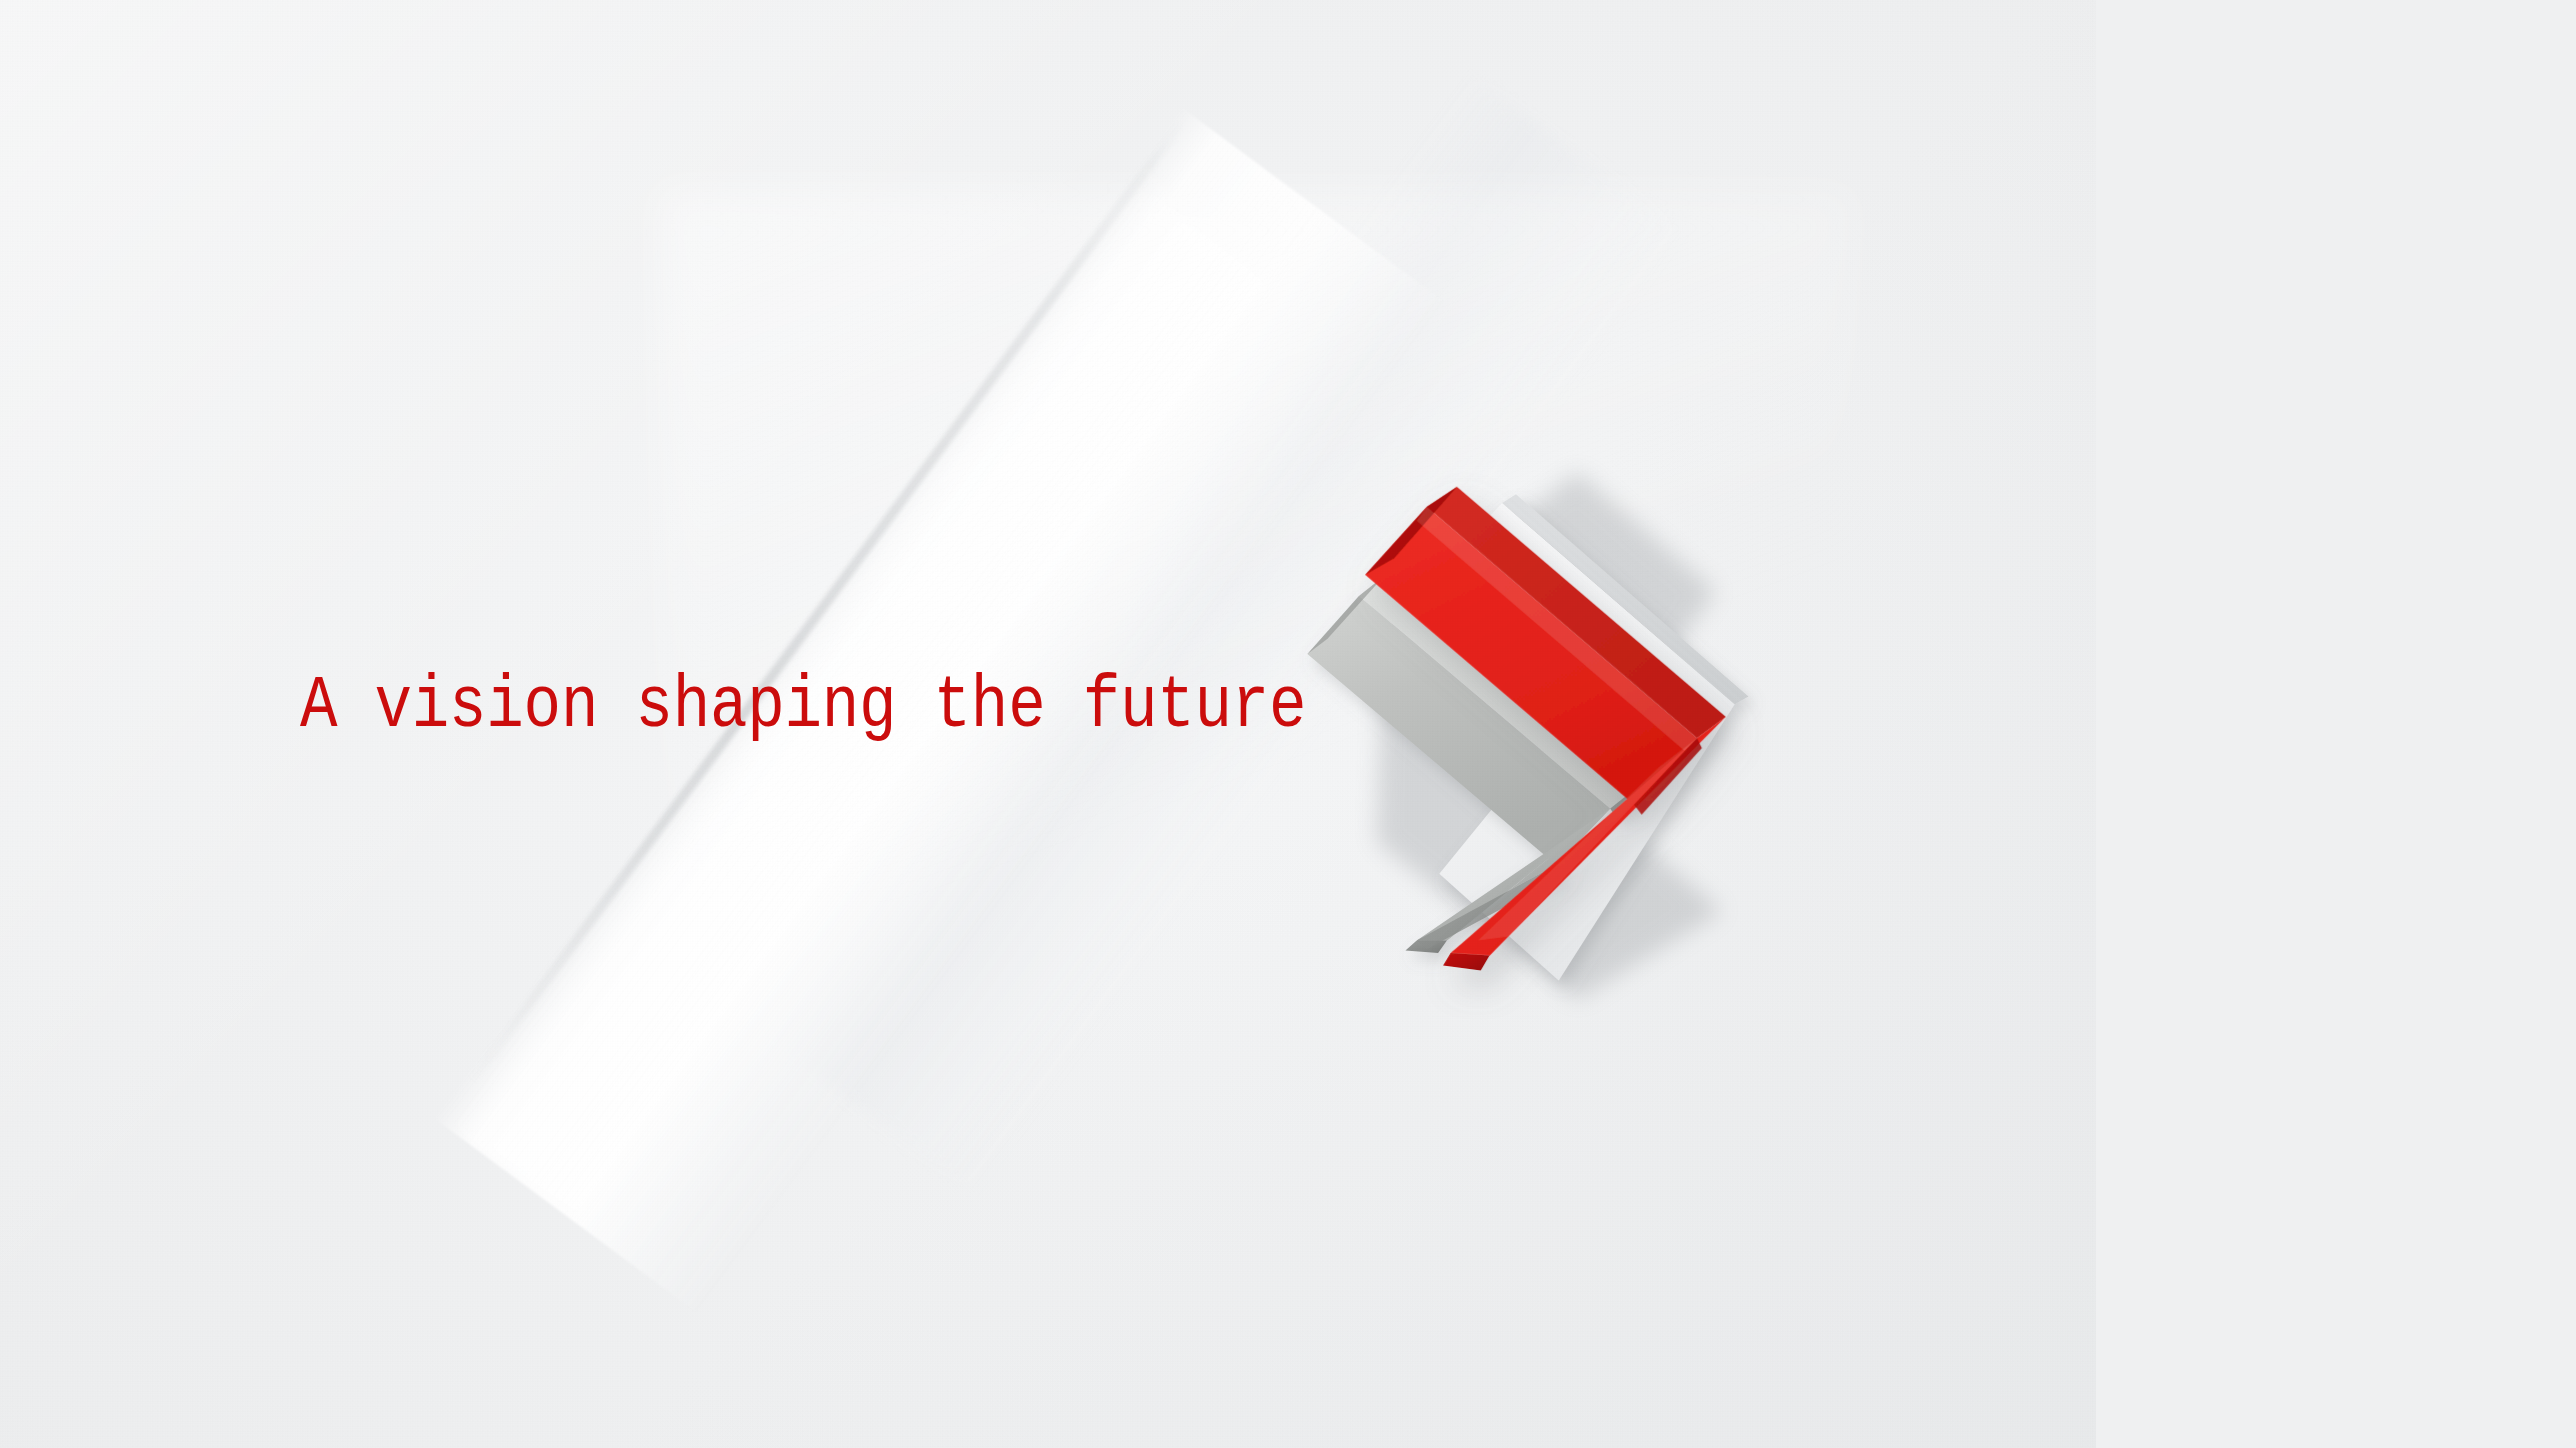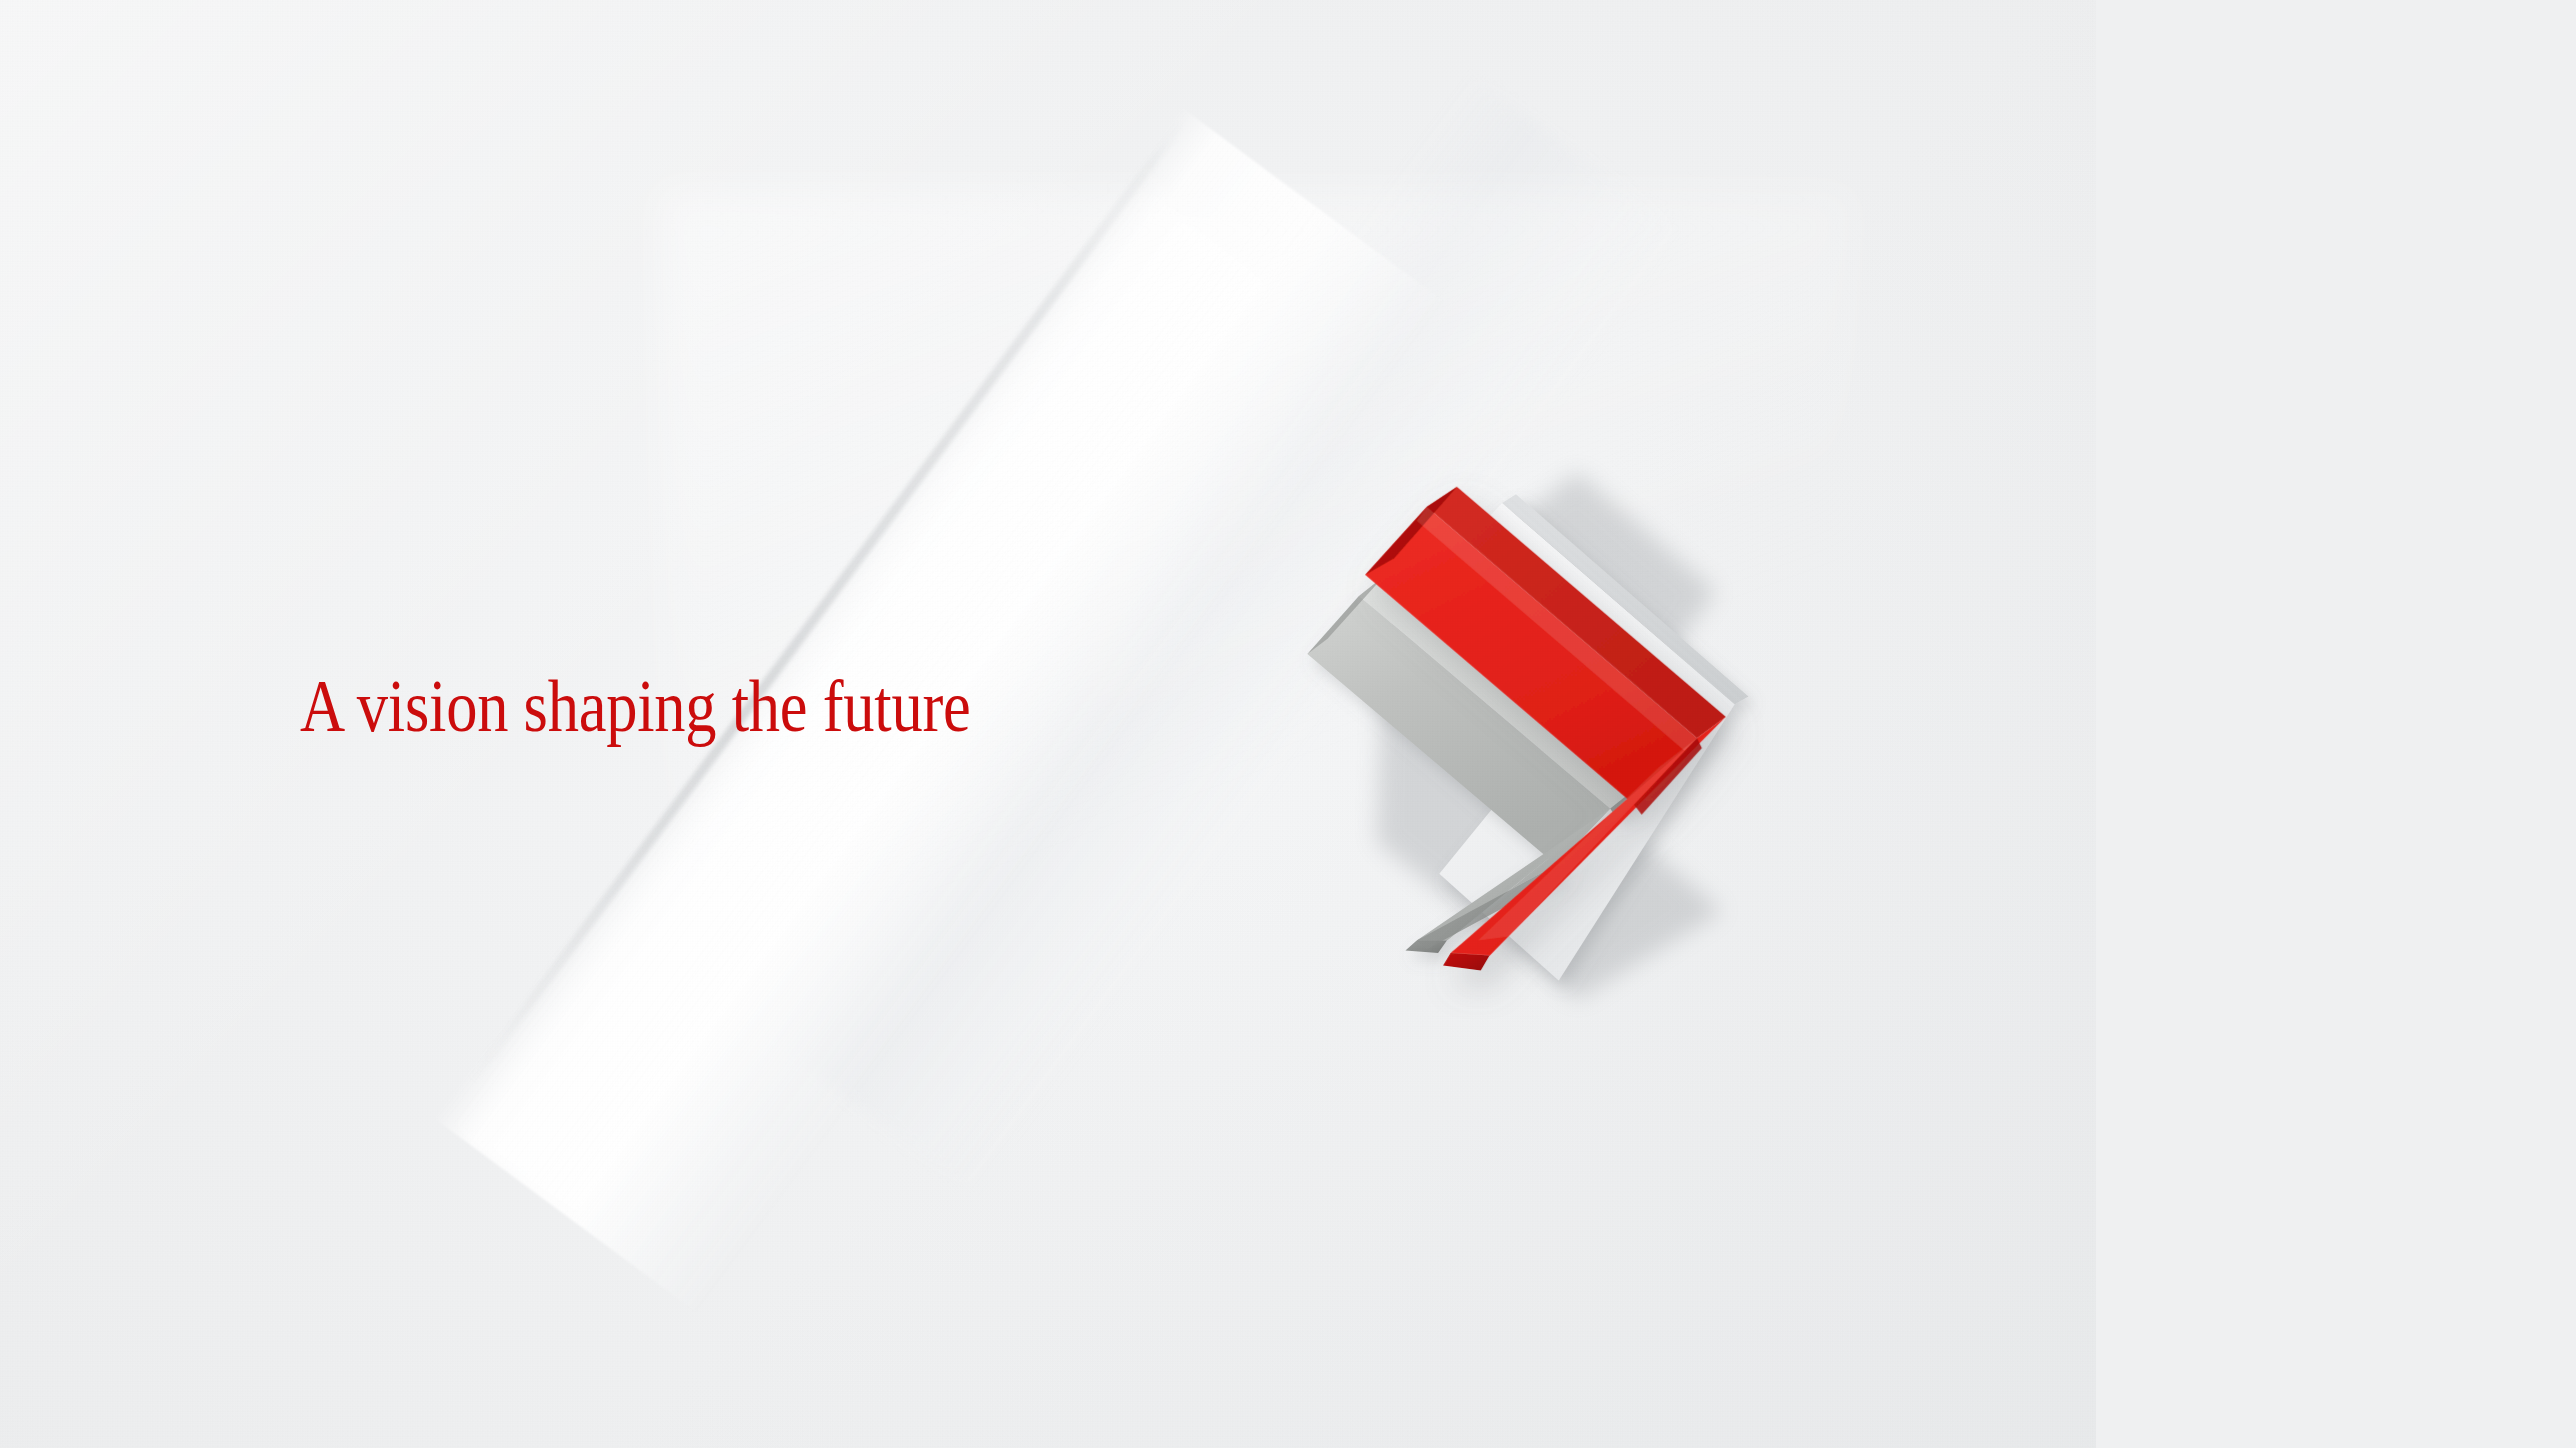--- a/index.html
+++ b/index.html
@@ -9,21 +9,21 @@
     background: #eff0f1;
   }
 
   #stage {
     position: relative;
     width: 2096px;
     height: 1449px;
     overflow: hidden;
     background:
       radial-gradient(ellipse 1634px 1131px at 52% 46%, #f6f7f8 0%, #f1f2f3 45%, #ecedee 100%);
-    font-family: Liberation Serif, serif;
+    font-family: Liberation Mono, monospace;
   }
 
   
   .wall-light {
     position: absolute;
     inset: 0;
     background:
       linear-gradient(135deg, rgba(255,255,255,0.55) 0%, rgba(255,255,255,0.0) 38%),
       linear-gradient(315deg, rgba(228,230,232,0.55) 0%, rgba(255,255,255,0.0) 42%);
     pointer-events: none;

